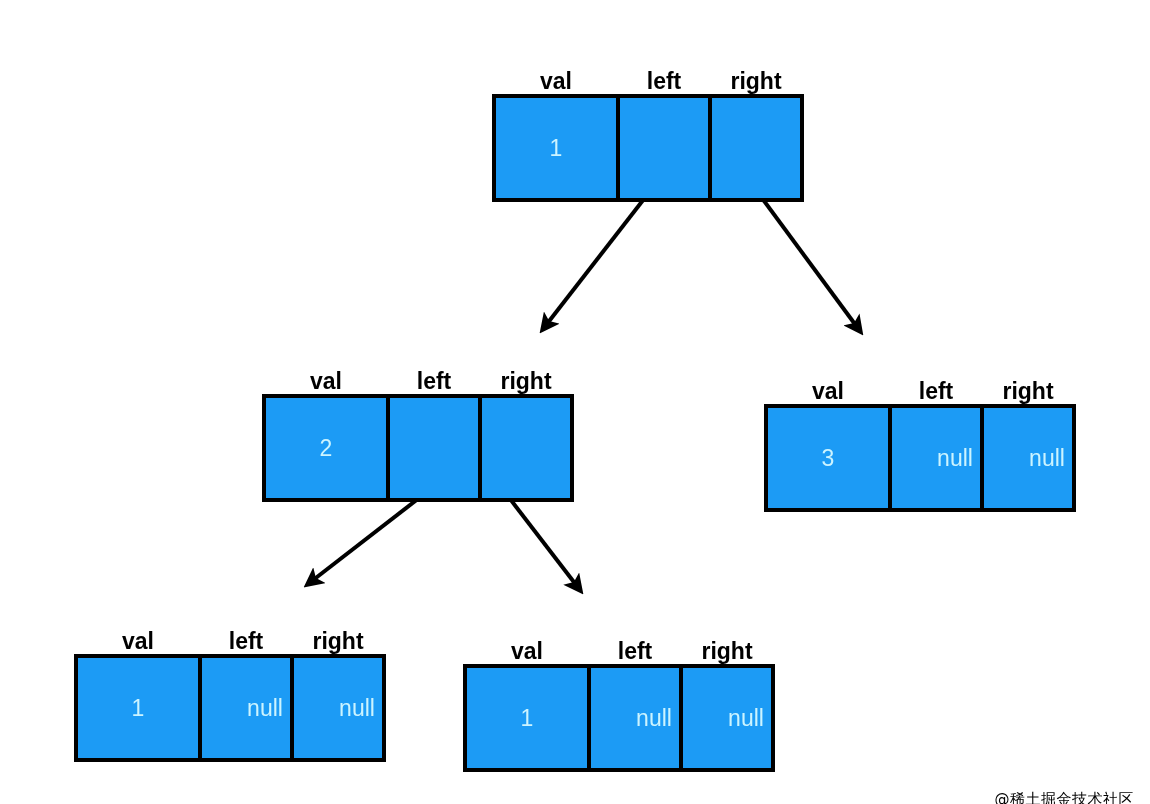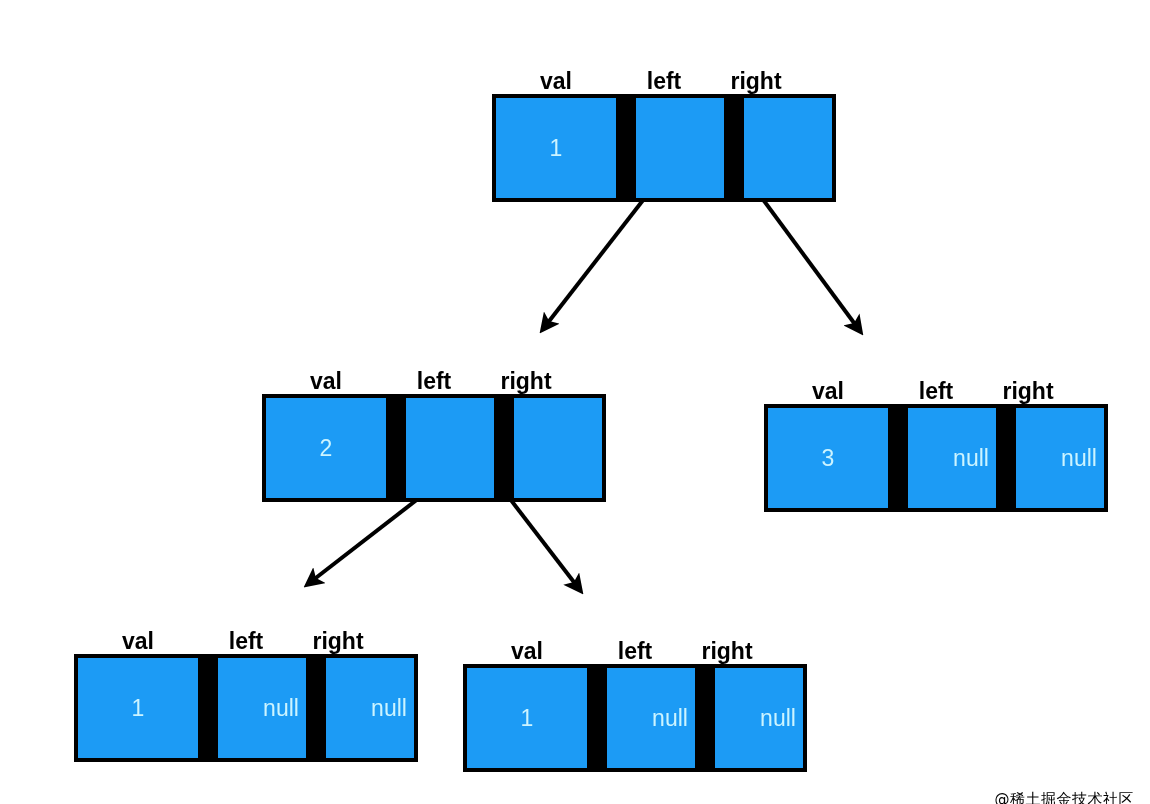--- a/index.html
+++ b/index.html
@@ -63,21 +63,21 @@
   .cell {
     background: #1C9BF5;
     display: flex;
     align-items: center;
     justify-content: center;
     box-sizing: border-box;
     position: relative;
   }
 
   .cell + .cell {
-    margin-left: 20px;
+    margin-left: 4px;
     padding-left: 38px;
   }
 
   .cell-text {
     color: #ccf4ff;
     font-size: 23px;
     line-height: 26px;
     font-weight: normal;
     white-space: nowrap;
   }

